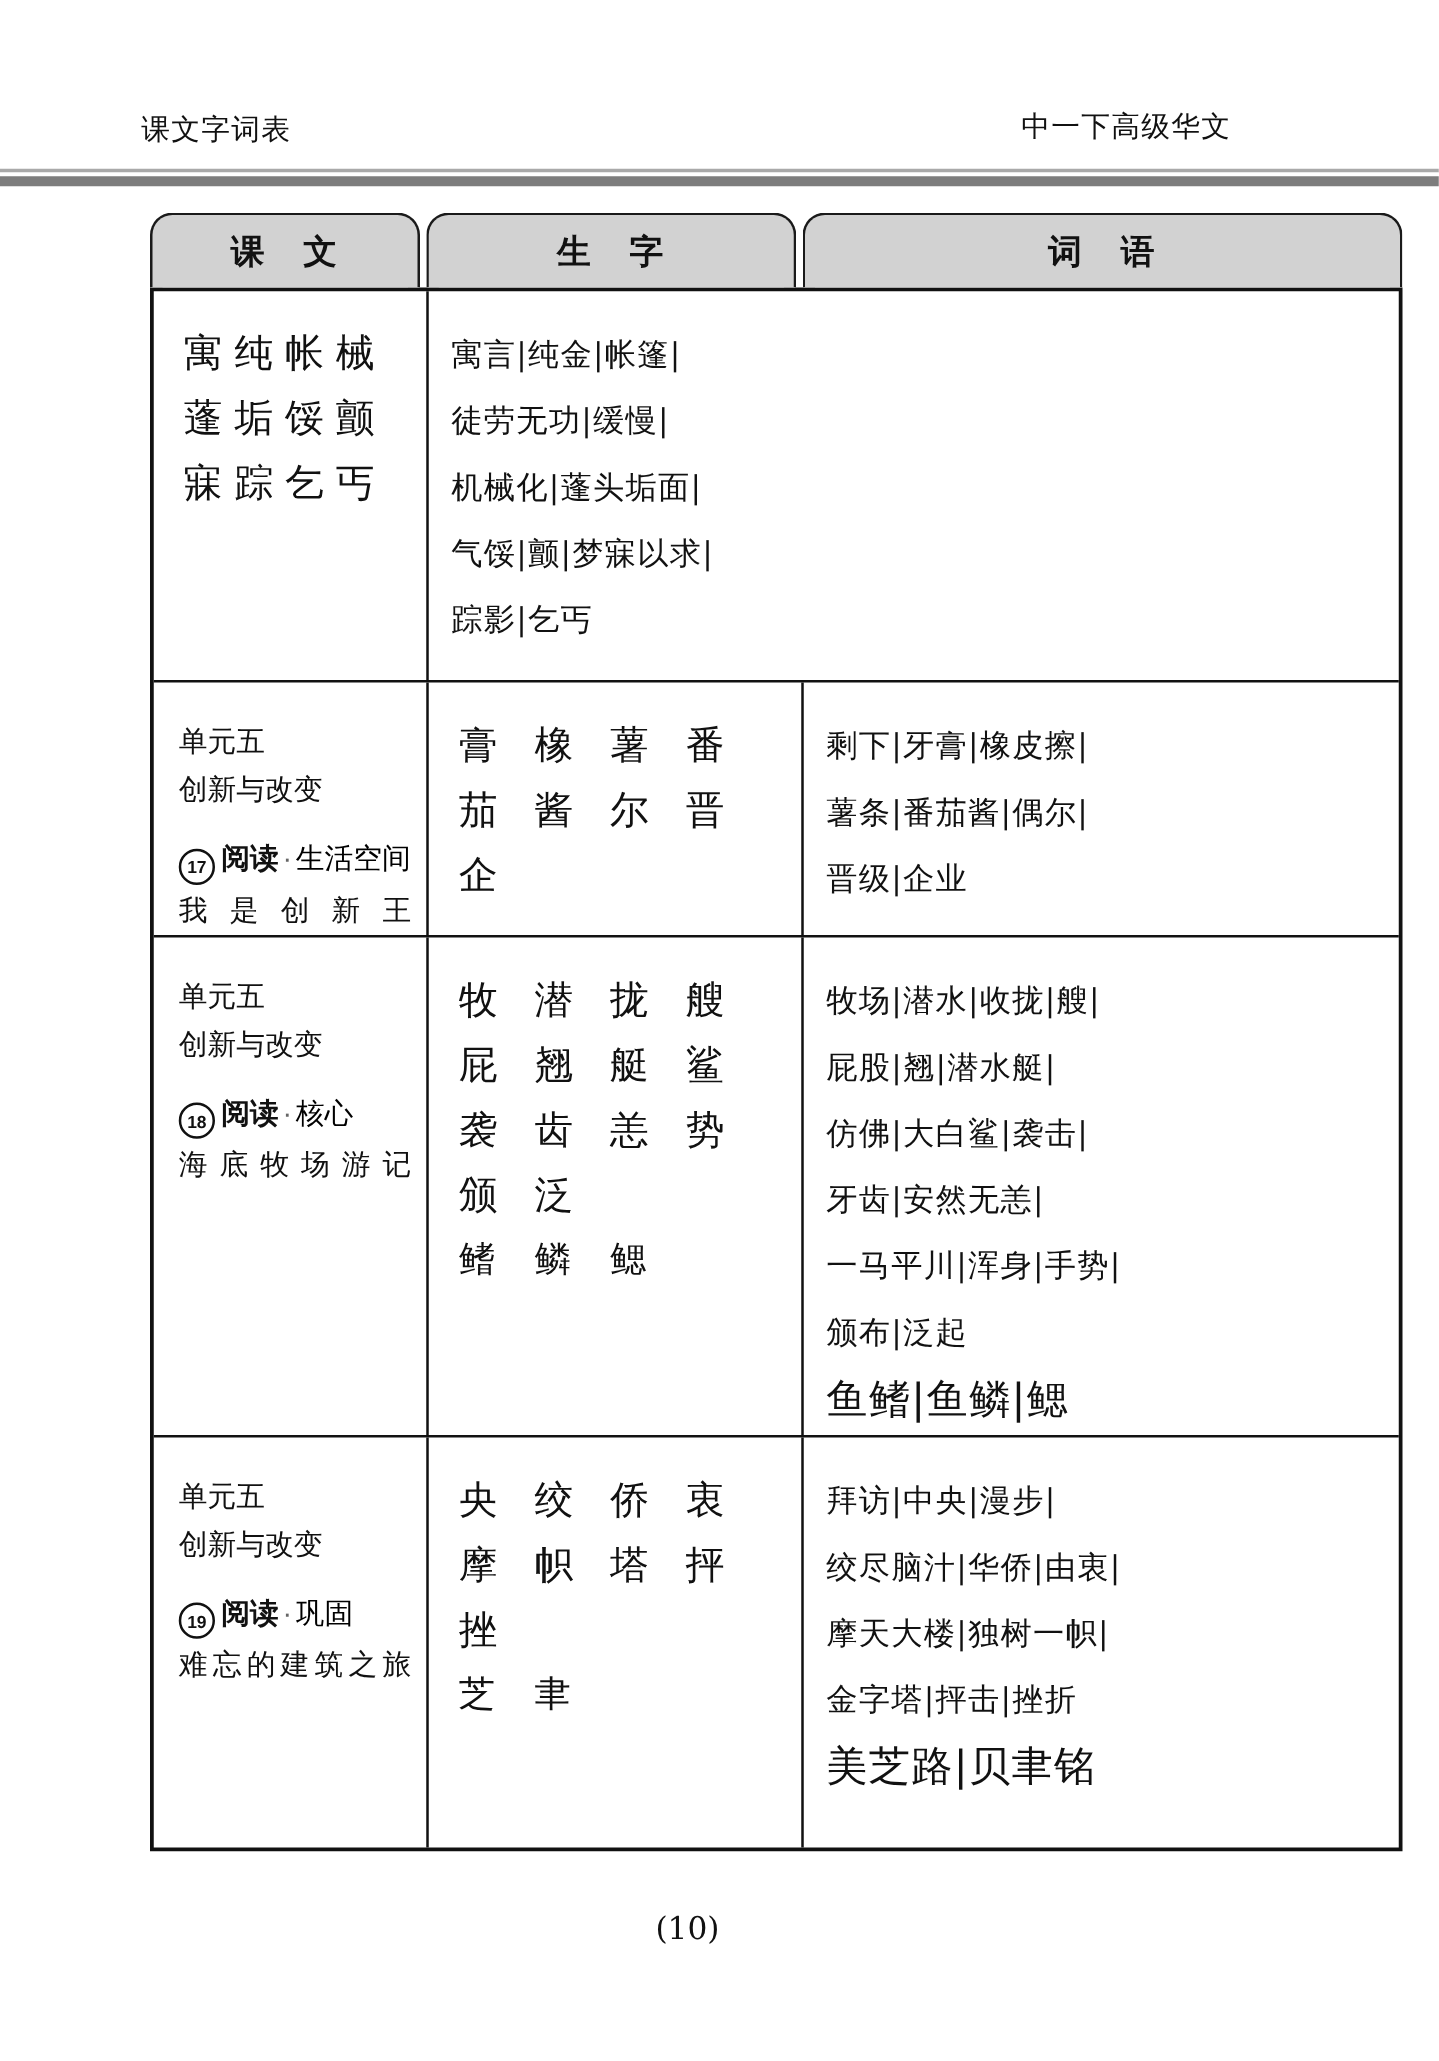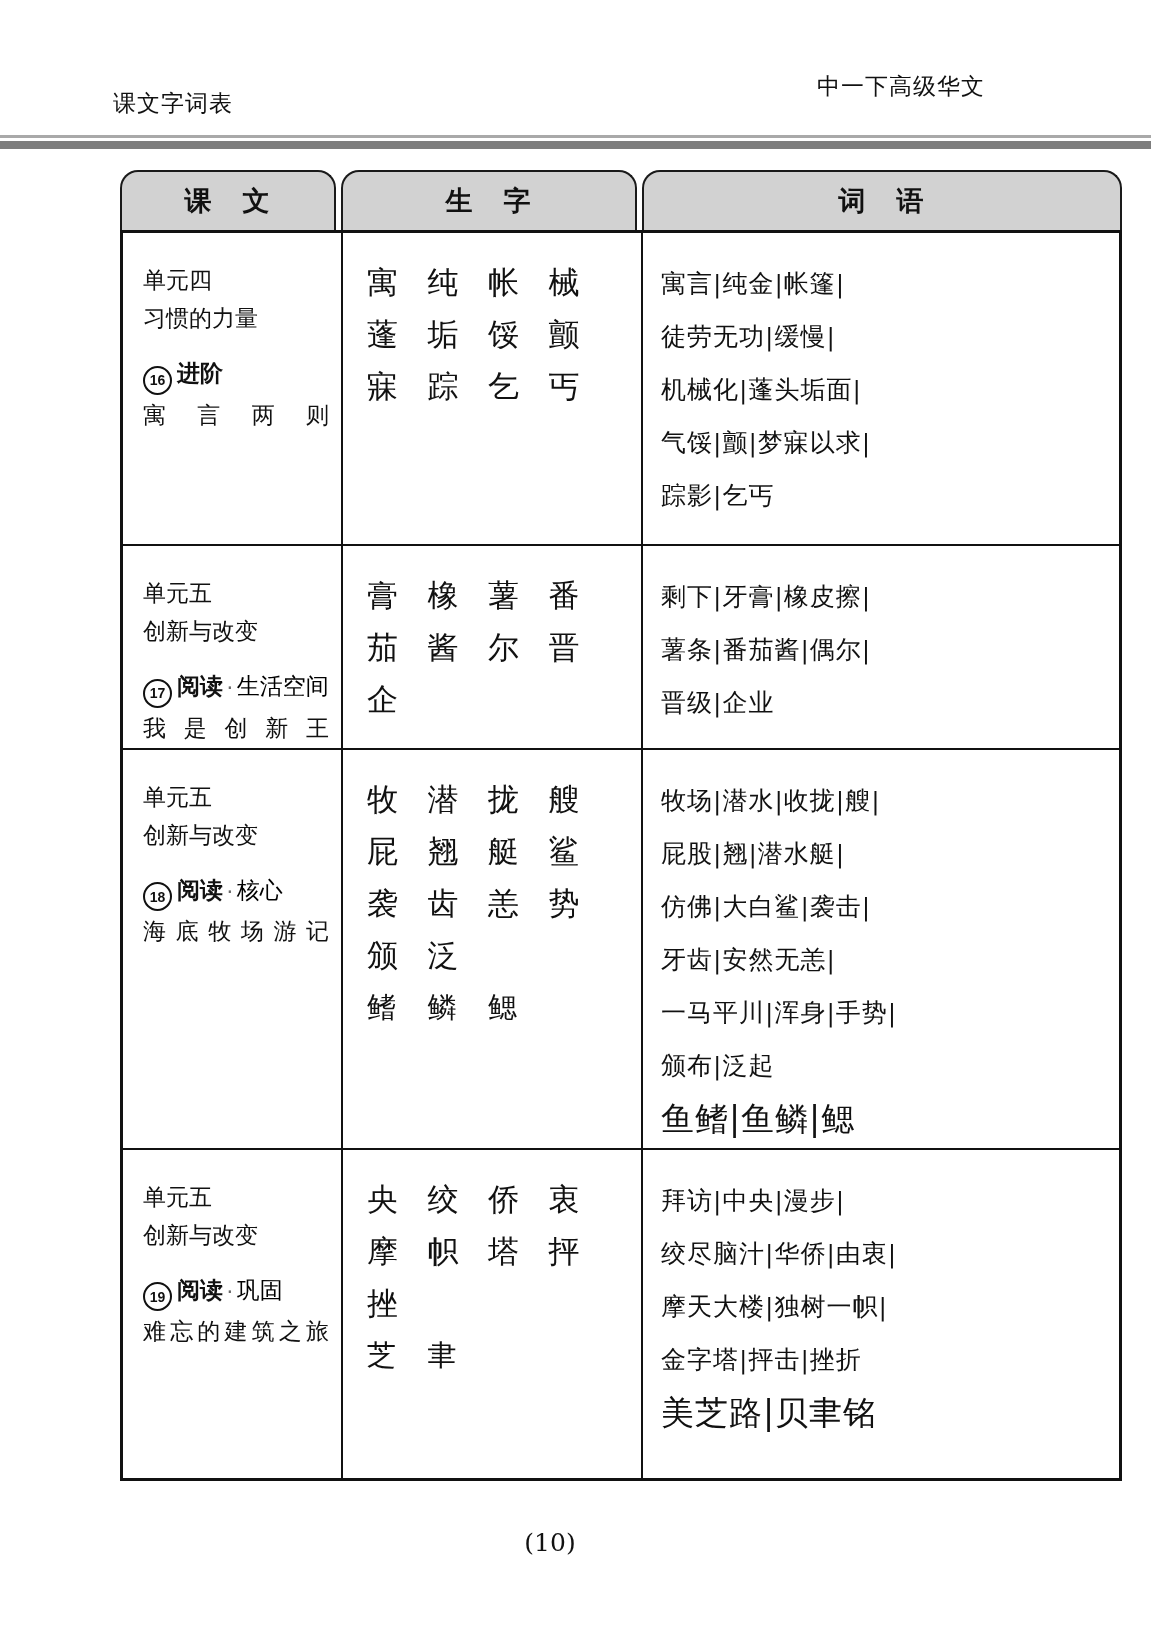--- a/index.html
+++ b/index.html
@@ -2,21 +2,21 @@
 <html><head>
 <meta charset="utf-8">
 <style>
   html,body{margin:0;padding:0;}
   body{
     width:1151px;height:1649px;position:relative;background:#ffffff;
     font-family:"Liberation Sans", sans-serif;color:#111;
   }
   
   .pg-header-left{position:absolute;top:88px;left:113px;font-size:23px;letter-spacing:1px;}
-  .pg-header-right{position:absolute;top:71px;right:166px;font-size:23px;letter-spacing:1px;font-family:Liberation Mono, monospace;}
+  .pg-header-right{position:absolute;top:86px;right:166px;font-size:23px;letter-spacing:1px;font-family:Liberation Mono, monospace;}
   .rule{position:absolute;top:135px;left:0;width:1151px;}
   .rule-thin{height:3px;background:#a9a9a9;}
   .rule-gap{height:3px;background:#ffffff;}
   .rule-thick{height:8px;background:#7d7d7d;}
 
   
   .vtable{position:absolute;left:120px;top:170px;width:1002px;}
   .tabs{display:flex;gap:5px;}
   .tab{
     box-sizing:border-box;height:60px;background:#d2d2d2;
@@ -84,30 +84,20 @@
 </div>
 
 <div class="vtable">
   <div class="tabs">
     <div class="tab tab1">课　文</div>
     <div class="tab tab2">生　字</div>
     <div class="tab tab3">词　语</div>
   </div>
   <div class="tbody" id="table-body">
       <div class="trow">
-        <div class="cell cell-lesson">
-          <div class="unit">
-            <div class="unit-line">单元四</div>
-            <div class="unit-line">习惯的力量</div>
-          </div>
-          <div class="lesson">
-            <div class="lesson-line"><span class="lnum">16</span><span class="ltype">进阶</span></div>
-            <div class="ltitle">寓言两则</div>
-          </div>
-        </div>
         <div class="cell cell-chars">
           <div class="char-line">
             <span class="char">寓</span>
             <span class="char">纯</span>
             <span class="char">帐</span>
             <span class="char">械</span>
           </div>
           <div class="char-line">
             <span class="char">蓬</span>
             <span class="char">垢</span>

